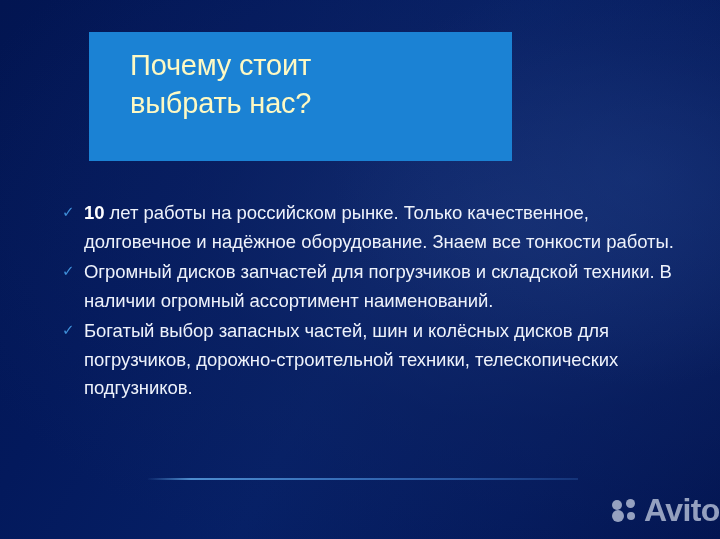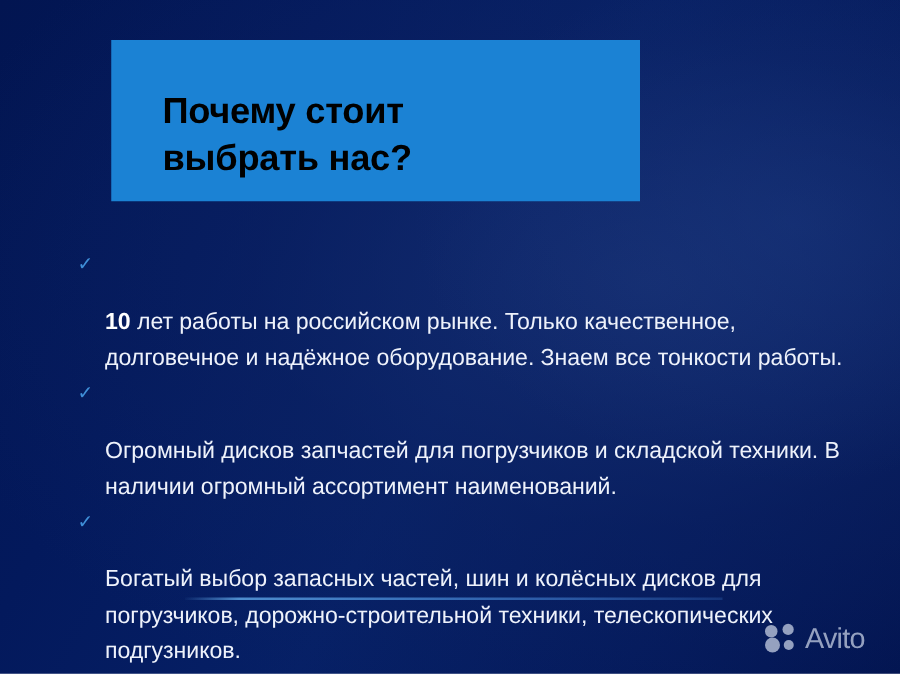--- a/index.html
+++ b/index.html
@@ -49,25 +49,25 @@
     position: absolute;
     left: 89px;
     top: 32px;
     width: 423px;
     height: 129px;
     background: #1b82d4;
   }
   .title-text {
     position: absolute;
     left: 41px;
-    top: 38px;
+    top: 14px;
     width: 360px;
-    color: #000000;
+    color: #fef9c3;
     font-size: 29px;
-    font-weight: bold;
+    font-weight: normal;
     line-height: 38px;
     letter-spacing: -0.2px;
     white-space: pre-line;
   }
 
   
   .bullets {
     position: absolute;
     left: 62px;
     top: 199px;
@@ -87,21 +87,20 @@
     line-height: 1;
     text-align: left;
   }
   .bullet-text {
     flex: 1 1 auto;
     color: #eef2fb;
     font-size: 18.5px;
     line-height: 28.5px;
     letter-spacing: -0.05px;
     white-space: pre-line;
-    margin-top: 44px;
   }
   .bullet-text .lead {
     font-weight: bold;
     color: #ffffff;
   }
 
   
   .divider {
     position: absolute;
     left: 148px;
@@ -137,22 +136,22 @@
     display: block;
     border-radius: 50%;
     background: #b9c3da;
   }
   .wm-dots i.d1 { left: 0px;  top: 1px;  width: 10px; height: 10px; }
   .wm-dots i.d2 { left: 14px; top: 0px;  width: 9px;  height: 9px;  }
   .wm-dots i.d3 { left: 0px;  top: 11px; width: 12px; height: 12px; }
   .wm-dots i.d4 { left: 15px; top: 13px; width: 8px;  height: 8px;  }
   .wm-text {
     color: #b9c3da;
-    font-size: 23px;
-    font-weight: normal;
+    font-size: 32px;
+    font-weight: bold;
     line-height: 25px;
     letter-spacing: -0.6px;
   }
 </style>
 </head>
 <body>
 
 <div id="slide">
 
   <div class="title-box">

